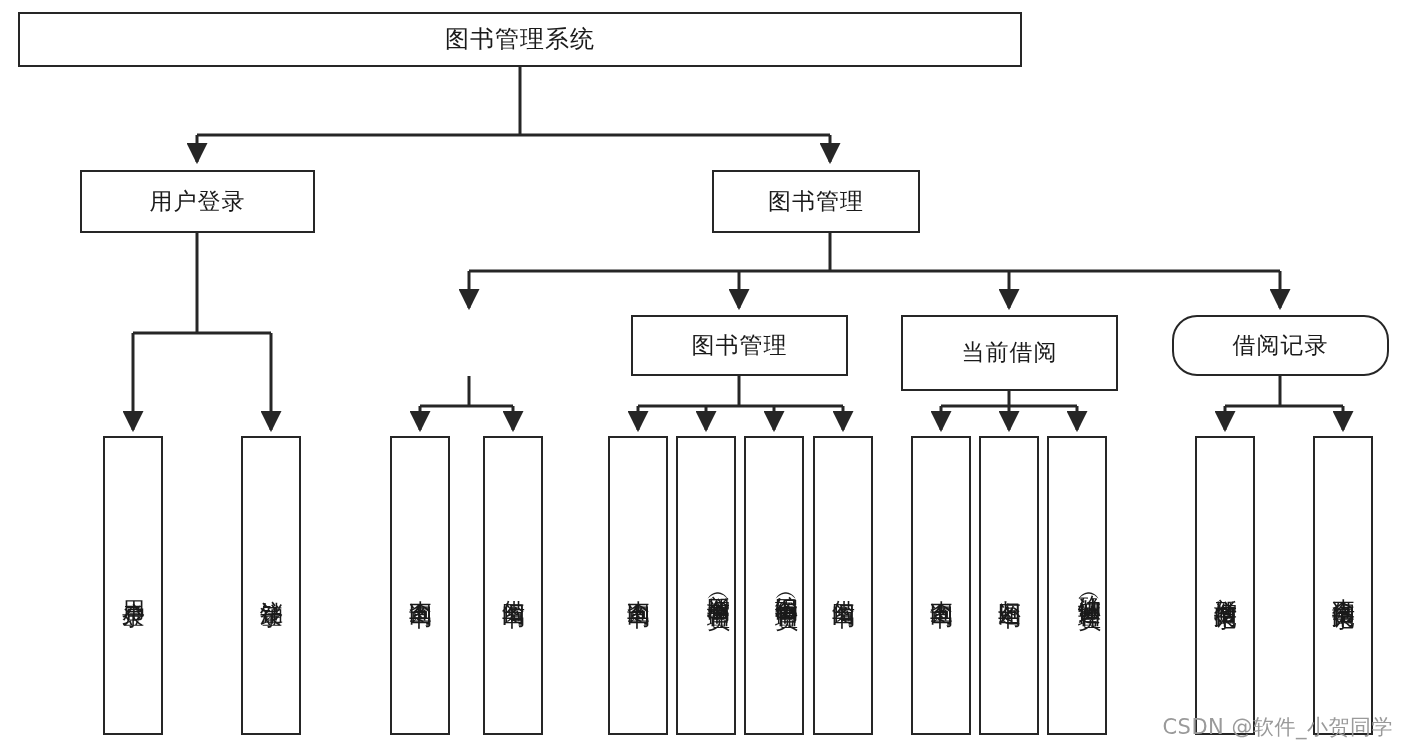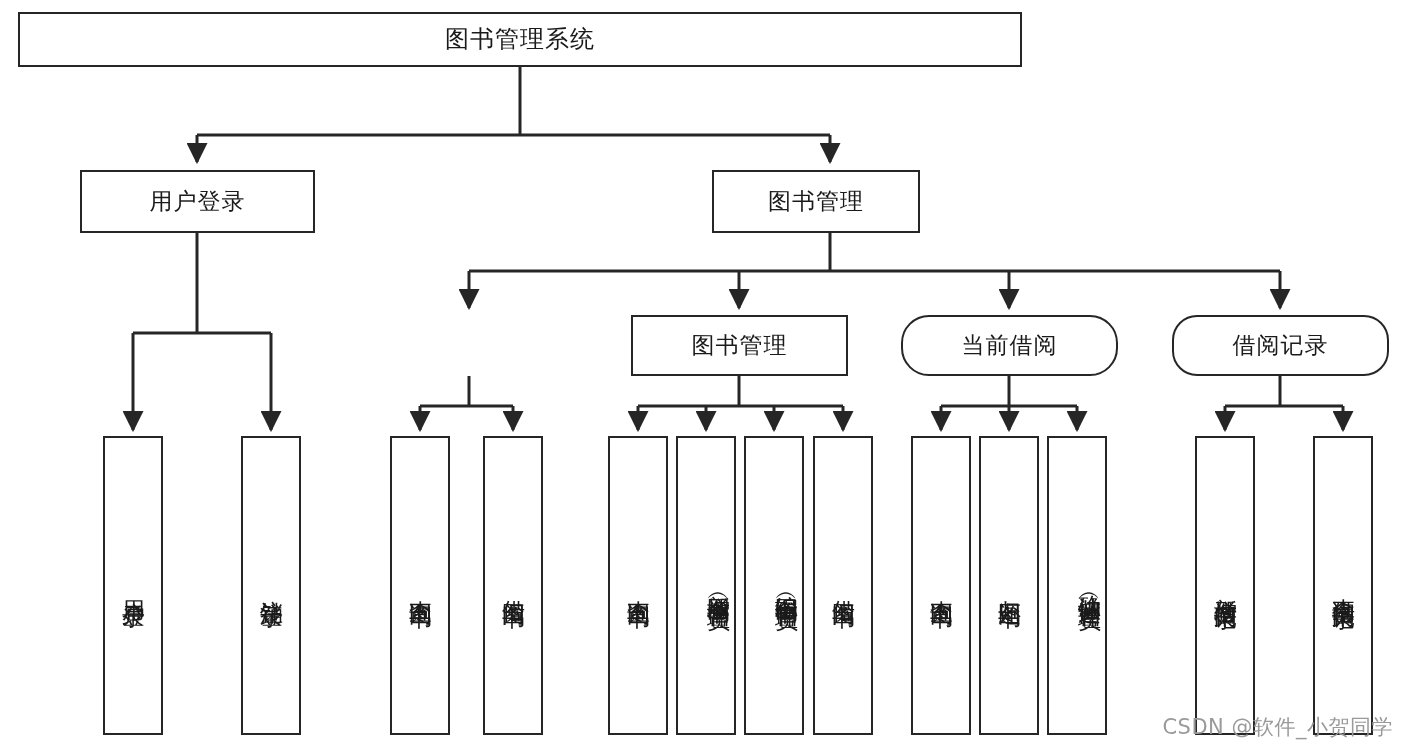--- a/index.html
+++ b/index.html
@@ -119,21 +119,21 @@
       <path d="M 1343 406 L 1343 430" marker-end="url(#arrow)"></path>
     </g>
   </svg>
 
   <div class="node horiz root" style="left:18px; top:12px; width:1004px; height:55px;">图书管理系统</div>
 
   <div class="node horiz" style="left:80px; top:170px; width:235px; height:63px;">用户登录</div>
   <div class="node horiz" style="left:712px; top:170px; width:208px; height:63px;text-align:right;">图书管理</div>
 
   <div class="node horiz" style="left:631px; top:315px; width:217px; height:61px;">图书管理</div>
-  <div class="node horiz" style="left:901px; top:315px; width:217px; height:61px;border-radius:28px;">当前借阅</div>
+  <div class="node horiz" style="left:901px; top:315px; width:217px; height:76px;">当前借阅</div>
   <div class="node horiz" style="left:1172px; top:315px; width:217px; height:61px;border-radius:25px;">借阅记录</div>
 
   <div class="node vert" style="left:103px; top:436px; width:60px; height:299px;">用户登录</div>
   <div class="node vert" style="left:241px; top:436px; width:60px; height:299px;">注销登录</div>
 
   <div class="node vert" style="left:390px; top:436px; width:60px; height:299px;">查询图书</div>
   <div class="node vert" style="left:483px; top:436px; width:60px; height:299px;">借阅图书</div>
 
   <div class="node vert" style="left:608px; top:436px; width:60px; height:299px;">查询图书</div>
   <div class="node vert top" style="left:676px; top:436px; width:60px; height:299px;">新增图书（管理员）</div>

